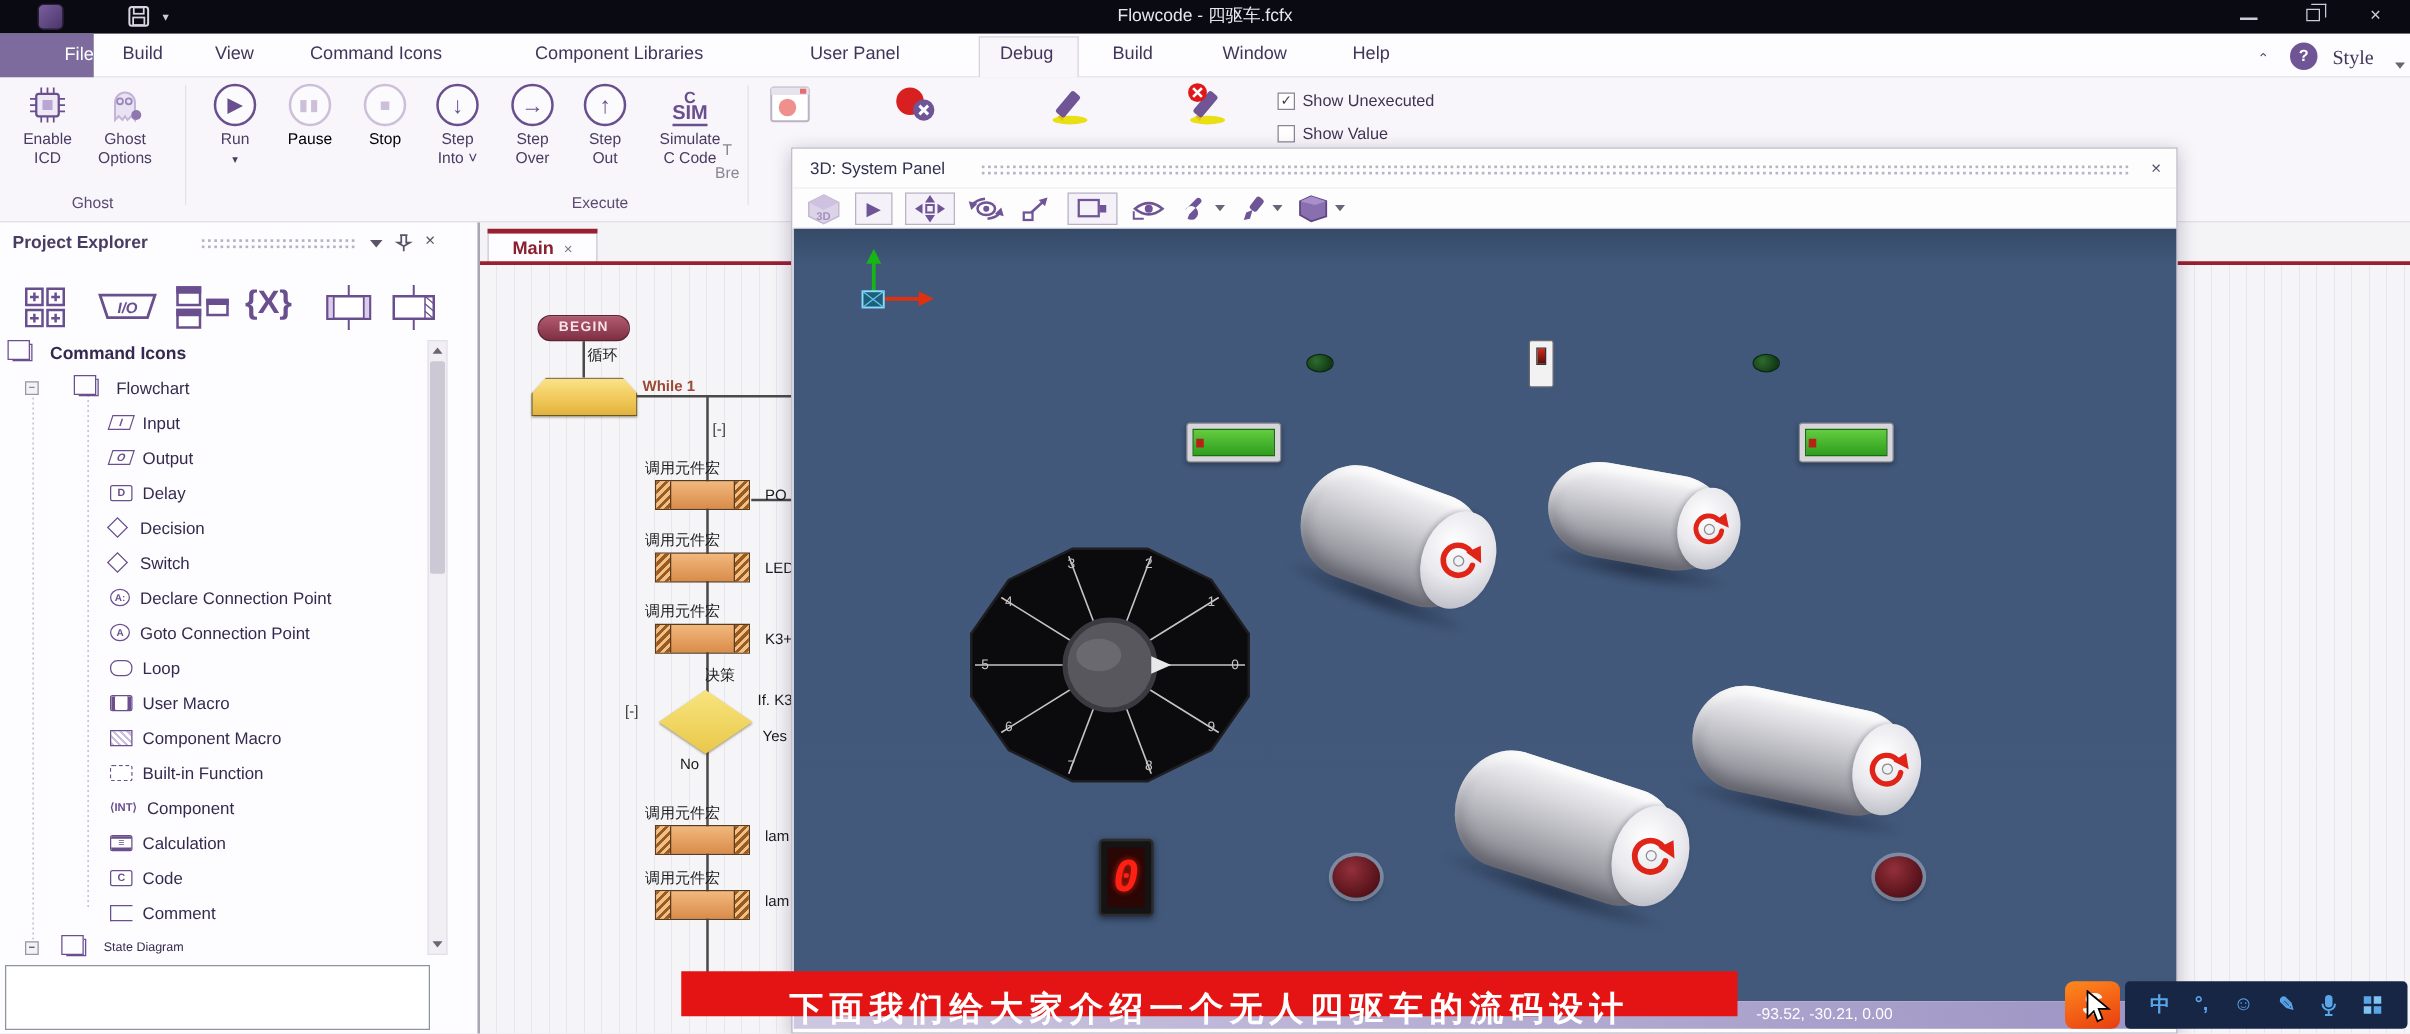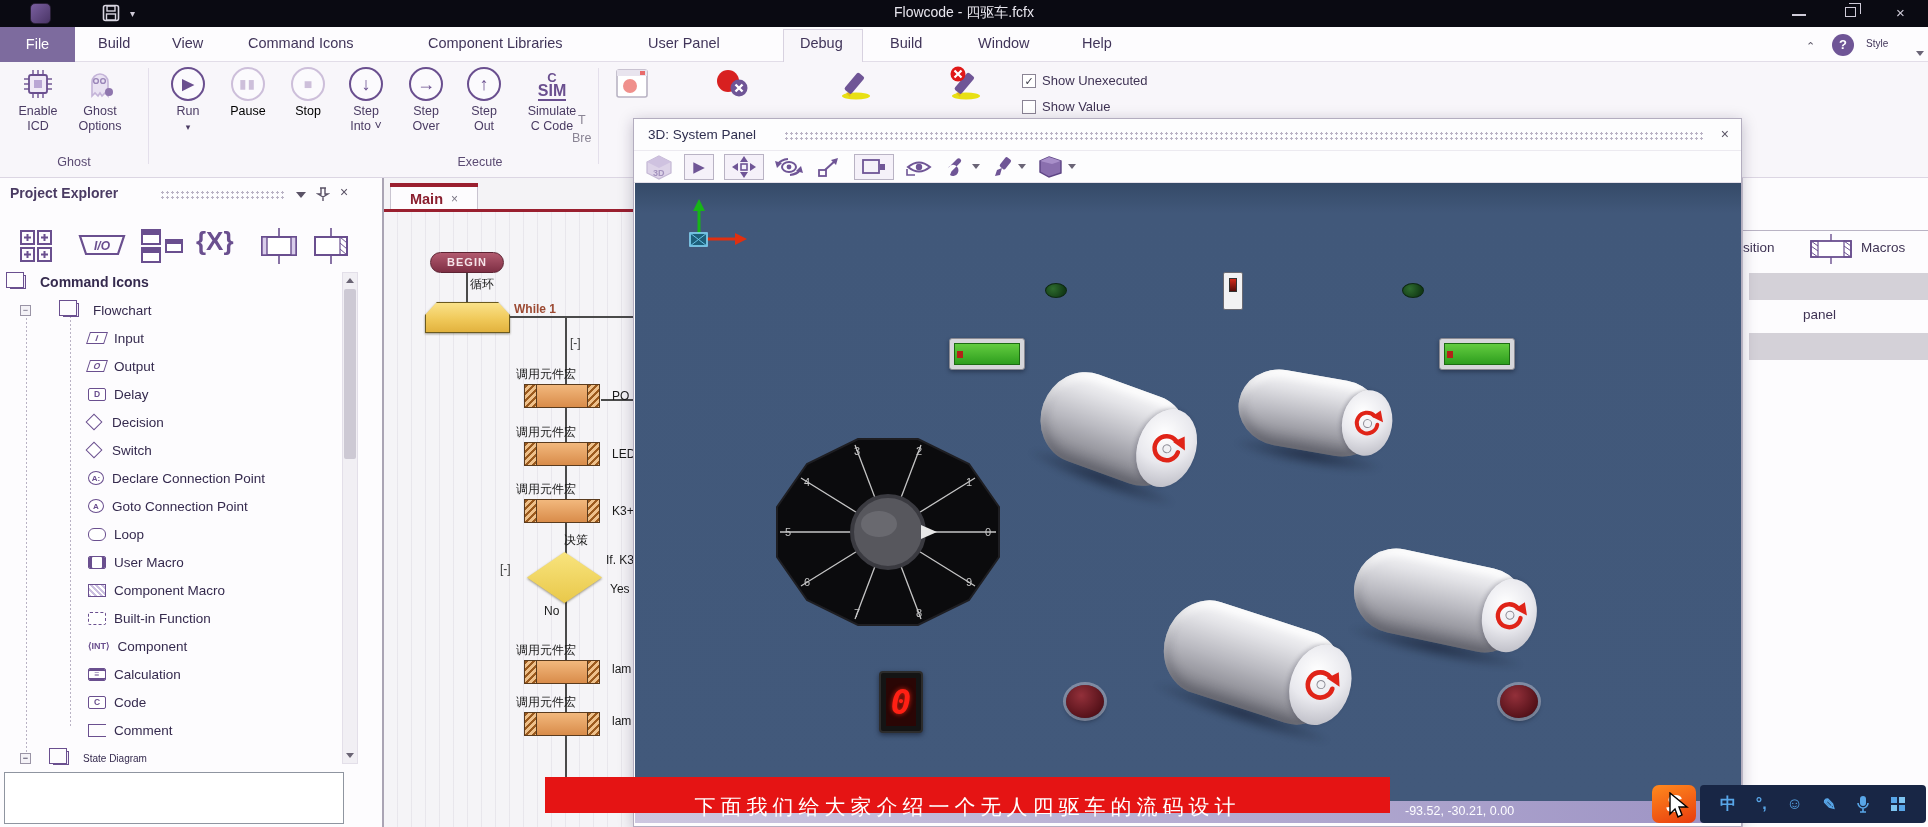--- a/index.html
+++ b/index.html
@@ -18,26 +18,26 @@
   .restore-box { position:absolute; left:1845px; top:7px; width:11px; height:10px; border:1.5px solid #cfcbd8; }
   .restore-box::after { content:""; position:absolute; left:3px; top:-5px; width:11px; height:10px;
     border:1.5px solid #cfcbd8; border-left:none; border-bottom:none; }
   .close-x { position:absolute; left:1896px; top:4px; font-size:15px; color:#cfcbd8; }
 
   
   .menubar { position:absolute; left:0; top:27px; width:1928px; height:35px; background:#fdfcfe;
     border-bottom:1px solid #e2dde8; }
   .menu-item { position:absolute; top:8px; font-size:14.5px; color:#41355a; }
   .file-tab { position:absolute; left:0; top:0; width:75px; height:35px; background:#7d6b9e;
-    color:#fff; font-size:14.5px; text-align:center; line-height:35px; }
+    color:#fff; font-size:14.5px; text-align:right; line-height:35px; }
   .debug-box { position:absolute; left:783px; top:2px; width:80px; height:33px; background:#f8f6fa;
     border:1px solid #d8d2e0; border-bottom:none; }
   .help-circle { position:absolute; left:1832px; top:34px; width:22px; height:22px; border-radius:50%;
     background:#6f5596; color:#fff; text-align:center; line-height:22px; font-size:13px; font-weight:bold; }
-  .style-lbl { position:absolute; left:1866px; top:38px; font-size:10px; color:#41355a; }
+  .style-lbl { position:absolute; left:1866px; top:38px; font-size:16px; color:#41355a;font-family:Liberation Serif, serif; }
   .caret-up { position:absolute; left:1806px; top:40px; font-size:11px; color:#5a5566; }
   .dd-tri { display:inline-block; width:0; height:0; border-left:4px solid transparent;
     border-right:4px solid transparent; border-top:5px solid #6a6476; vertical-align:middle; }
 
   
   .ribbon { position:absolute; left:0; top:62px; width:1928px; height:116px; background:#f8f6fa;
     border-bottom:1px solid #dcd6e3; }
   .rbtn { position:absolute; top:2px; width:64px; text-align:center; }
   .rbtn .ric { height:40px; display:flex; align-items:center; justify-content:center; }
   .rlabel { font-size:12.5px; color:#4a3b63; line-height:15px; }
@@ -180,21 +180,21 @@
   .rs-line { position:absolute; left:0; top:52px; width:100%; height:1px; background:#b9b3c4; }
   .rs-row-gray { position:absolute; left:6px; width:180px; height:27px; background:#d4d1d8; }
   .rs-text { position:absolute; font-size:13.5px; color:#3f3354; }
   .ribbon-right-dots { position:absolute; left:1747px; top:140px; width:181px; height:28px;
     background:#efedf2; background-image:radial-gradient(circle,#b9b2c4 1px,transparent 1.3px);
     background-size:6px 6px; border:1px solid #ddd8e2; }
 
   
   .banner { position:absolute; left:545px; top:777px; width:845px; height:36px; background:#e51414;
     z-index:40; display:flex; align-items:center; justify-content:center; }
-  .banner span { color:#fff; font-size:21px; font-weight:normal; letter-spacing:5px; white-space:nowrap;margin-top:24px; }
+  .banner span { color:#fff; font-size:27px; font-weight:bold; letter-spacing:5px; white-space:nowrap;margin-top:24px; }
   .ime-bar { position:absolute; left:1700px; top:785px; width:226px; height:38px; background:#182645;
     border-radius:4px; z-index:45; display:flex; align-items:center; justify-content:space-evenly; }
   .ime-ic { color:#58a6e8; font-size:16px; font-weight:bold; }
   .sogou { position:absolute; left:1652px; top:785px; width:44px; height:38px; border-radius:7px;
     background:linear-gradient(160deg,#ff8a1e,#e83c0e); z-index:45; display:flex; align-items:center;
     justify-content:center; color:#fff; font-size:24px; font-weight:bold; font-style:italic; }
   .cursor { position:absolute; left:1668px; top:792px; z-index:60; }
 </style>
 </head>
 <body>
@@ -562,36 +562,20 @@
       <div class="fnote" style="left:132px;top:430px">调用元件宏</div>
       <div class="cm-rect" style="left:140px;top:448px"></div>
       <div class="fnote" style="left:228px;top:450px">lam</div>
 
       <div class="fnote" style="left:132px;top:482px">调用元件宏</div>
       <div class="cm-rect" style="left:140px;top:500px"></div>
       <div class="fnote" style="left:228px;top:502px">lam</div>
     </div>
   </div>
 
-  <div class="rightstrip">
-    <div class="rs-line"></div>
-    <span class="rs-text" style="left:0px;top:62px">sition</span>
-    <svg class="abs" style="left:62px;top:56px" width="52" height="30" viewBox="0 0 52 30">
-        <line x1="26" y1="0" x2="26" y2="30" stroke="#6a4f8f" stroke-width="1.4"></line>
-        <rect x="6" y="7" width="40" height="16" fill="#fff" stroke="#6a4f8f" stroke-width="1.8"></rect>
-        <rect x="6" y="7" width="7" height="16" fill="none" stroke="#6a4f8f" stroke-width="1.2"></rect>
-        <path d="M6 7 l7 5 m-7 0 l7 5 m-7 1 l7 5" stroke="#6a4f8f" stroke-width="1"></path>
-        <rect x="39" y="7" width="7" height="16" fill="none" stroke="#6a4f8f" stroke-width="1.2"></rect>
-        <path d="M39 7 l7 5 m-7 0 l7 5 m-7 1 l7 5" stroke="#6a4f8f" stroke-width="1"></path>
-      </svg>
-    <span class="rs-text" style="left:118px;top:62px">Macros</span>
-    <div class="rs-row-gray" style="top:95px"></div>
-    <span class="rs-text" style="left:60px;top:129px">panel</span>
-    <div class="rs-row-gray" style="top:155px"></div>
-  </div>
 
   <div class="panel3d">
     <div class="p3-title">
       <span class="p3-title-text">3D: System Panel</span>
       <div class="dots abs" style="left:150px;top:12px;width:920px;height:9px"></div>
       <span class="p3-close">×</span>
     </div>
     <div class="p3-toolbar">
       <div class="p3-btn">
         <svg width="30" height="26" viewBox="0 0 30 26">

